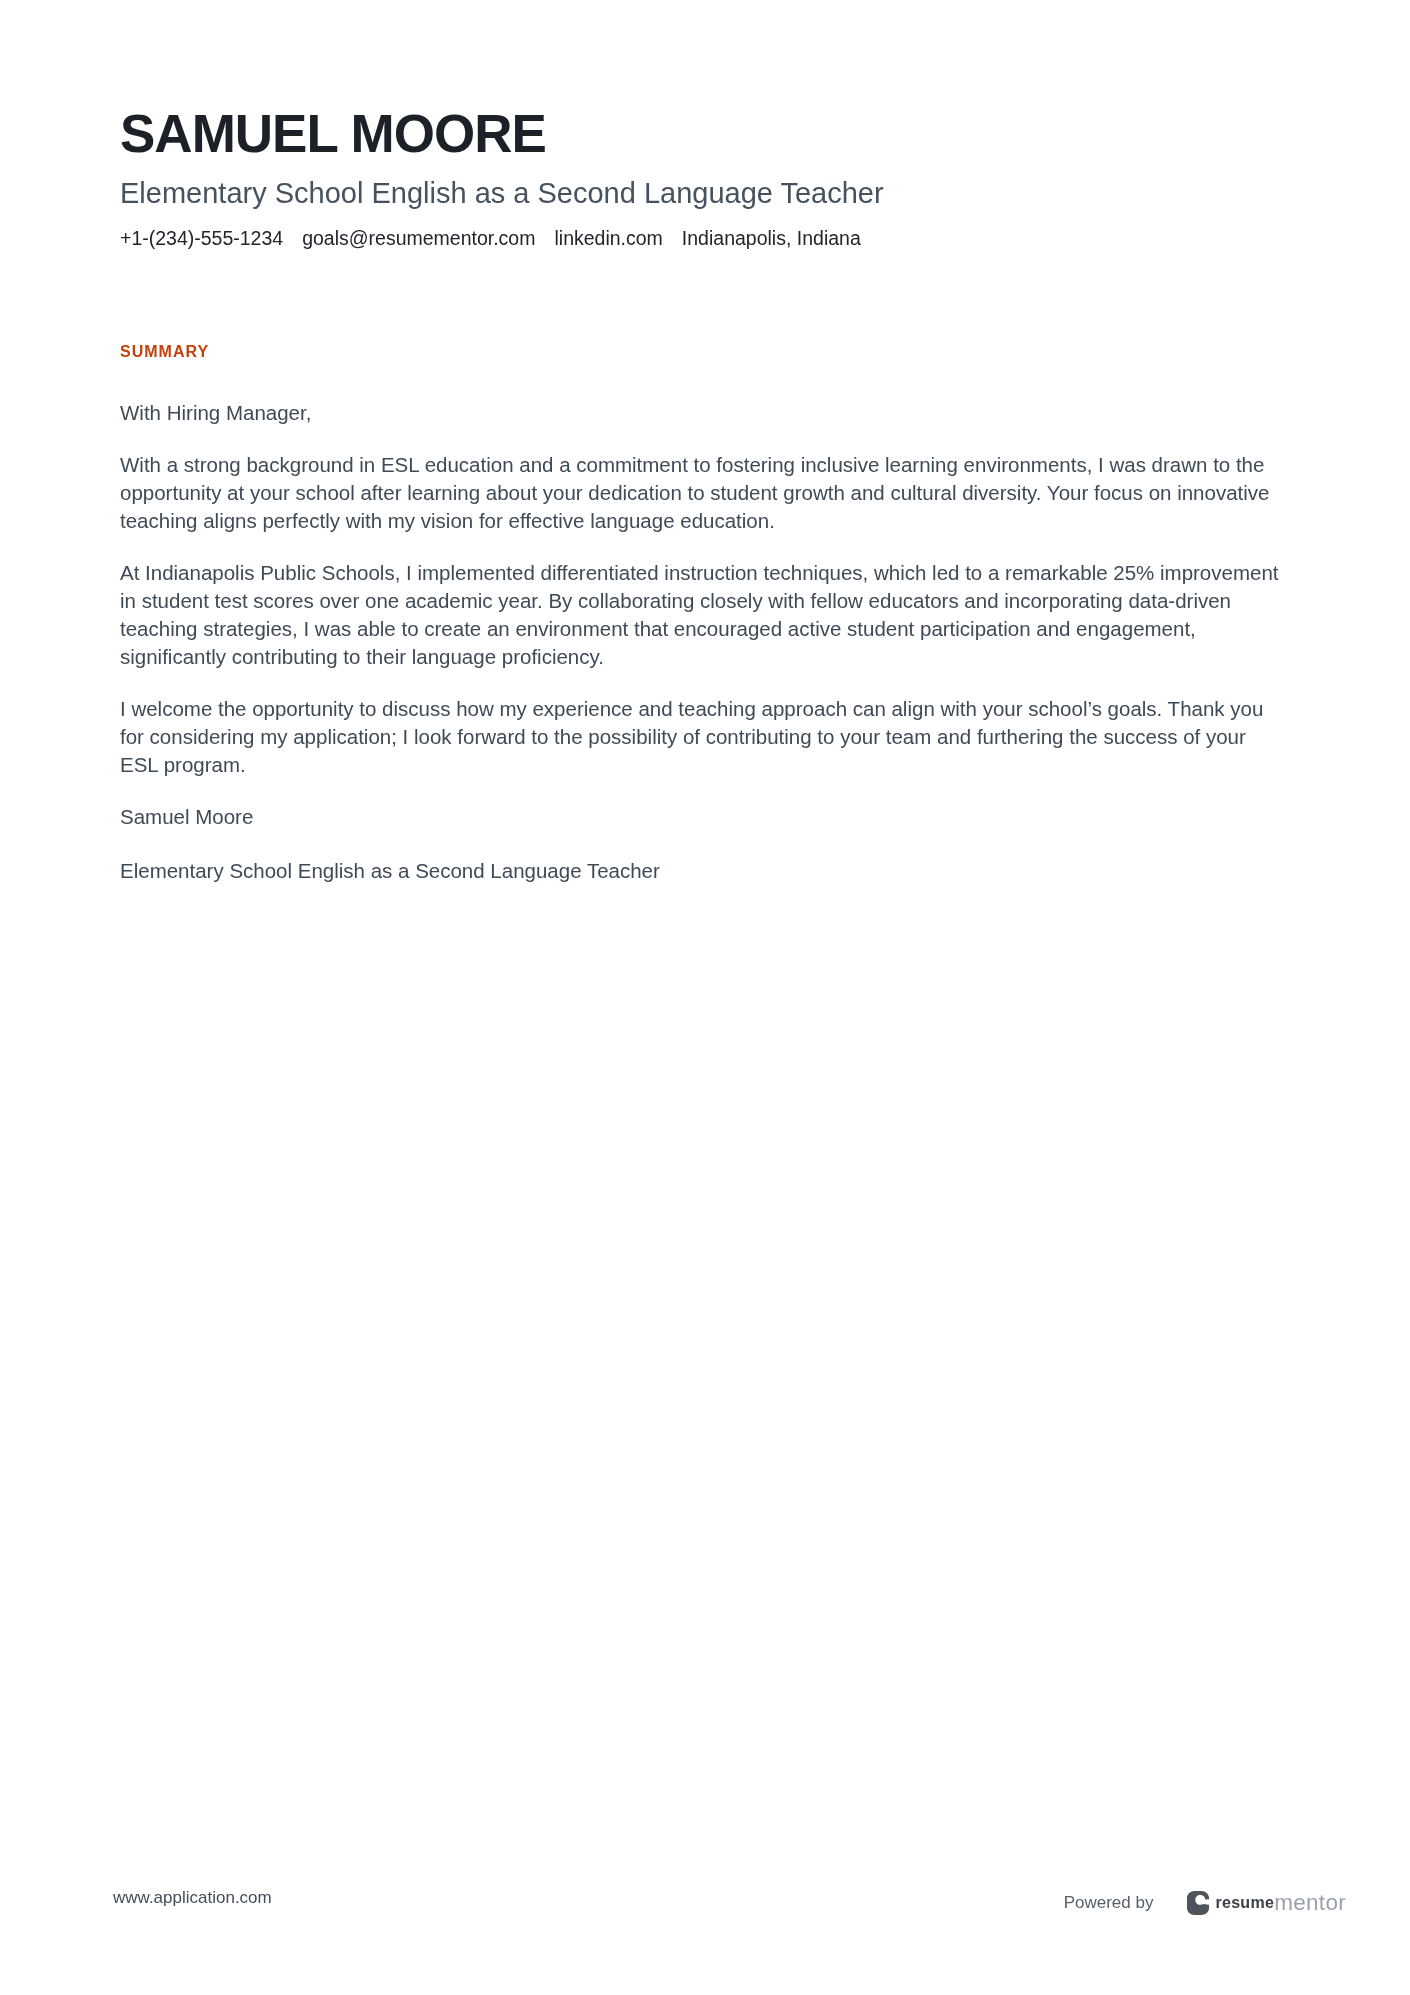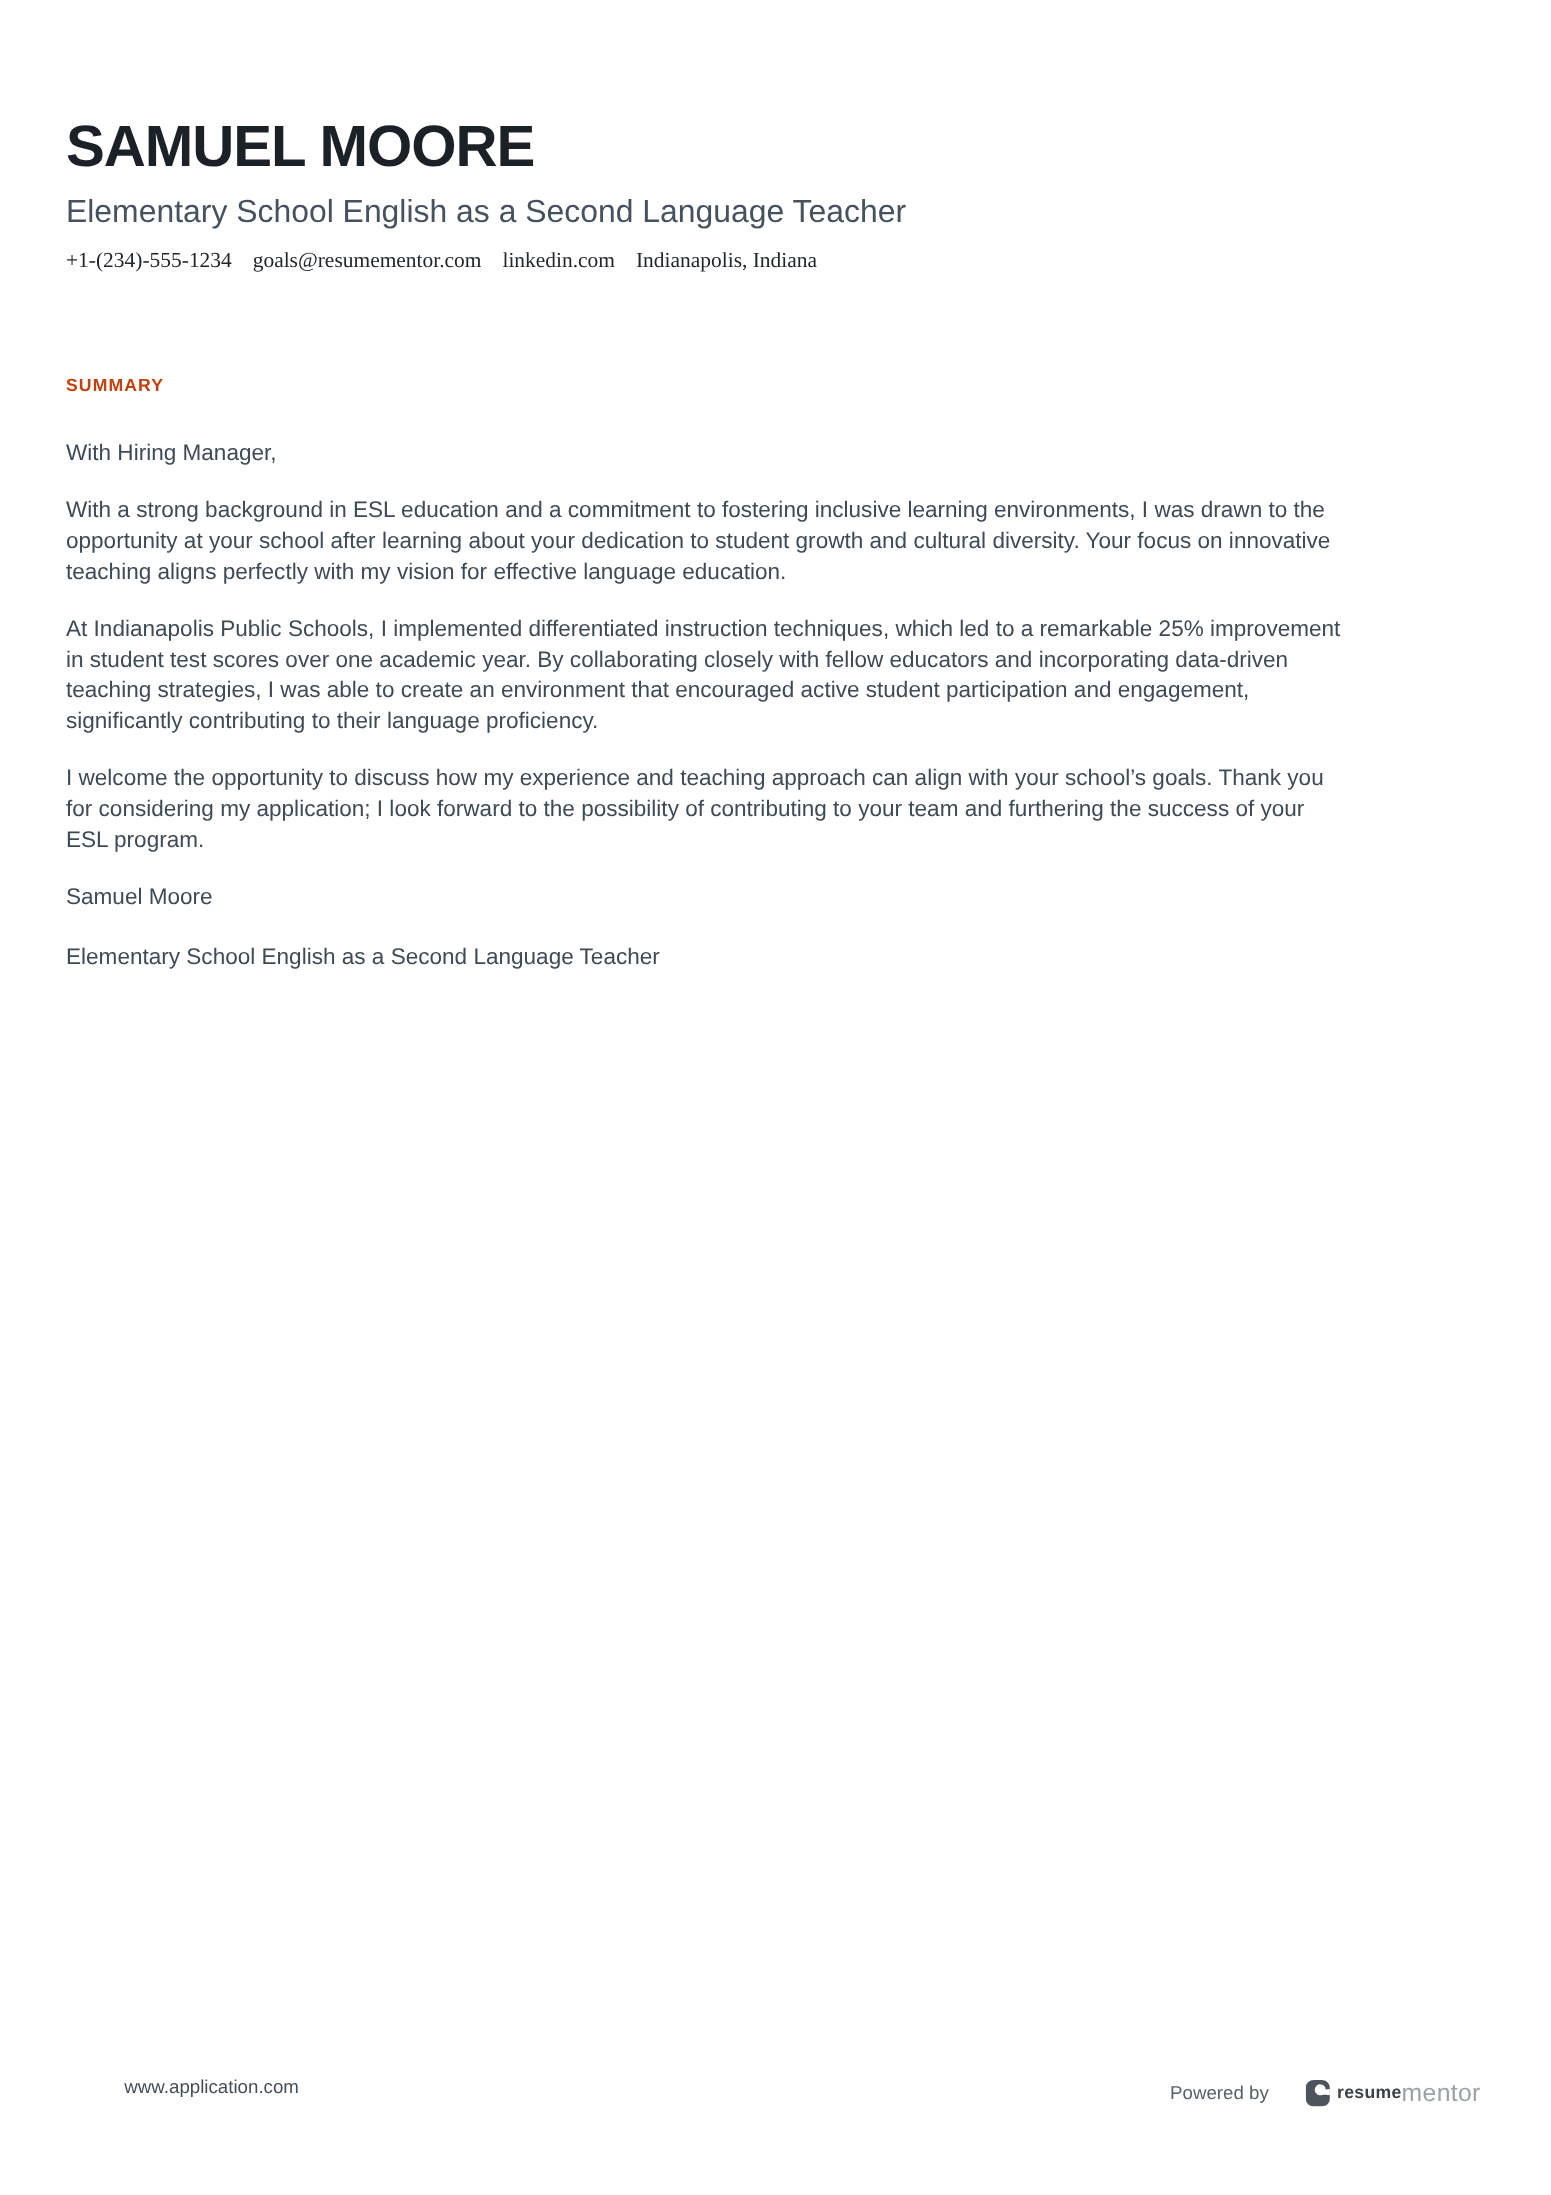--- a/index.html
+++ b/index.html
@@ -10,21 +10,21 @@
     font-family: "Liberation Sans", sans-serif;
   }
   .page {
     position: relative;
     width: 1410px;
     height: 1995px;
     background: #ffffff;
     overflow: hidden;
   }
   .content {
-    padding: 102px 125px 0 60px;
+    padding: 102px 125px 0 120px;
   }
   .candidate-name {
     margin: 0;
     font-size: 53px;
     line-height: 1.2;
     font-weight: 800;
     letter-spacing: -1px;
     color: #1b2126;
   }
   .candidate-role {
@@ -35,21 +35,20 @@
     color: #46525e;
   }
   .contact-row {
     margin-top: 17px;
     display: flex;
     gap: 19px;
     font-size: 19.5px;
     font-weight: 500;
     color: #21262c;
     white-space: nowrap;
-    font-family: Liberation Serif, serif;
   }
   .summary-heading {
     margin: 93px 0 0 0;
     font-size: 16px;
     font-weight: 700;
     letter-spacing: 1px;
     color: #c2410c;
   }
   .letter {
     margin-top: 38px;

